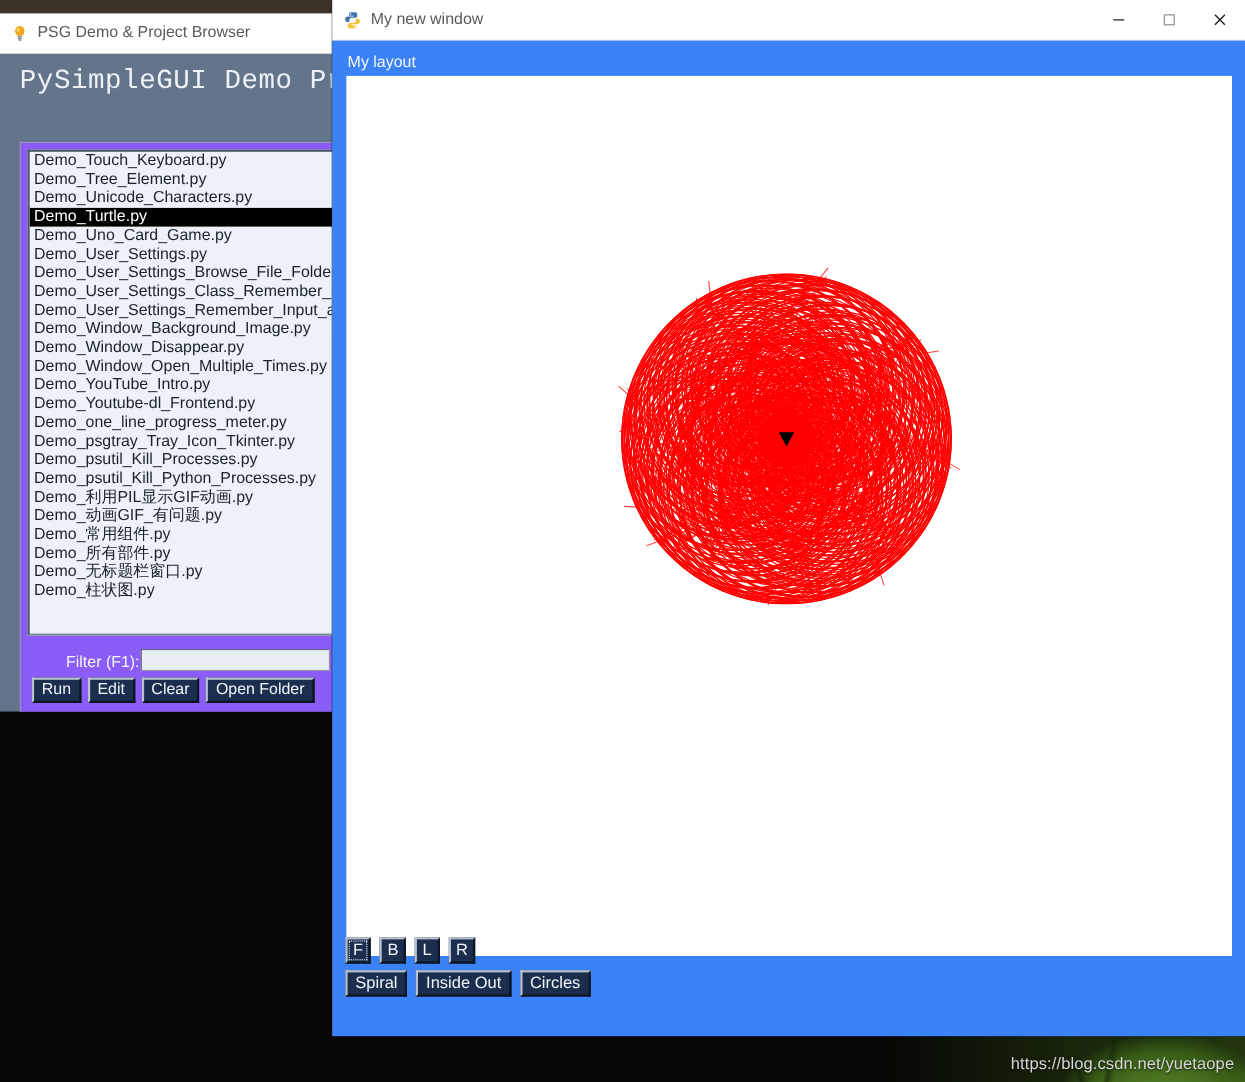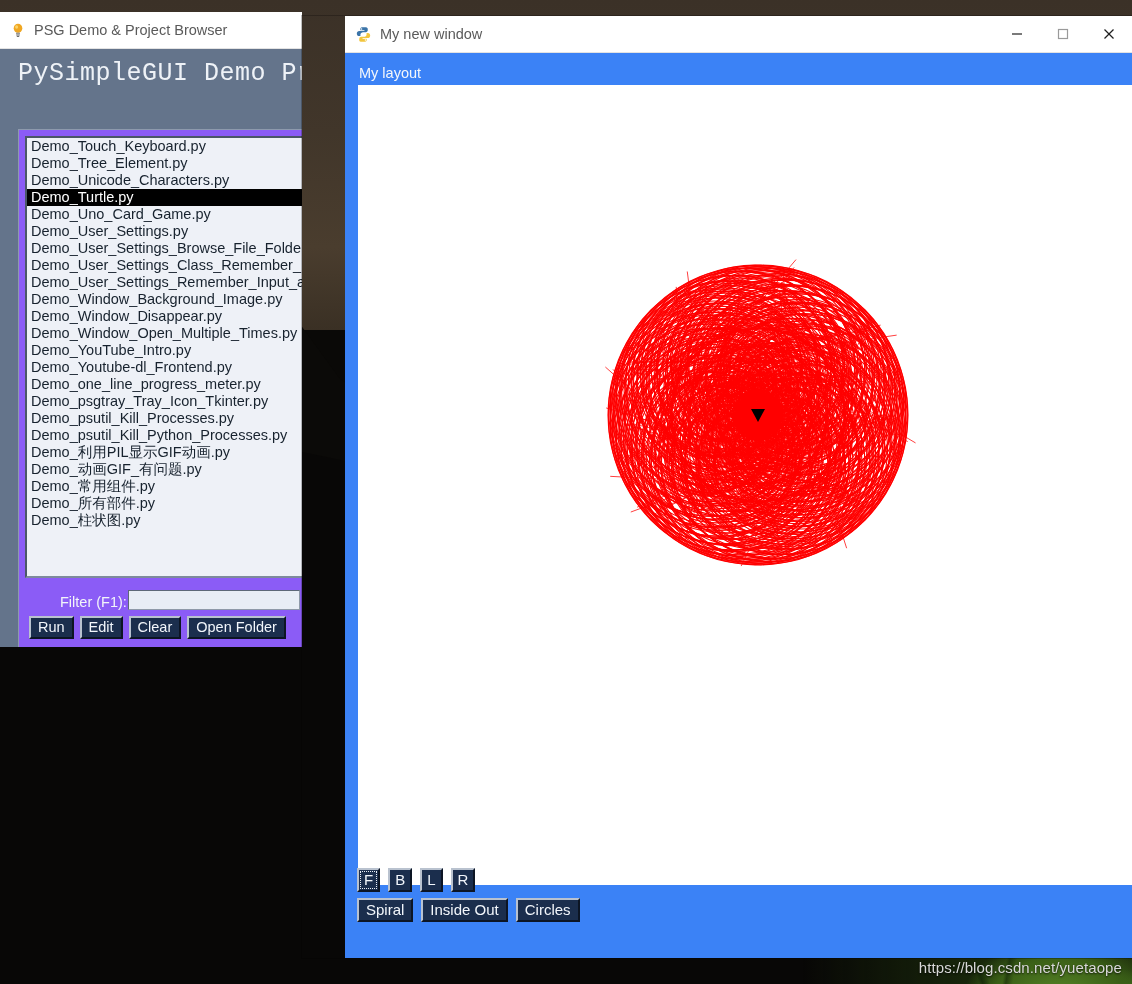--- a/index.html
+++ b/index.html
@@ -135,25 +135,24 @@
     border-right-color: #0c1524; border-bottom-color: #0c1524;
     padding: 1px 7px 2px 7px;
     margin-right: 6px;
     cursor: pointer;
     font-family: "Liberation Sans", sans-serif;
   }
   #psg-btn-row { display: flex; align-items: center; height: 30px; margin: 2px 0 14px 4px; }
 
   
   #turtle-window {
-    position: absolute; left: 302px; top: 16px;
+    position: absolute; left: 302px; top: 0;
     width: 830px; height: 942px;
     z-index: 2;
     box-shadow: 0 0 0 1px rgba(0,0,0,.25);
-    padding-left: 43px;
   }
   #turtle-body {
     width: 995px; height: 905px;
     background: #3b82f6;
     position: relative;
   }
   #turtle-layout-label {
     font-size: 14.5px; color: #f4f7fb;
     padding: 12px 0 0 14px;
   }
@@ -232,20 +231,21 @@
           <div class="lb-item">Demo_YouTube_Intro.py</div>
           <div class="lb-item">Demo_Youtube-dl_Frontend.py</div>
           <div class="lb-item">Demo_one_line_progress_meter.py</div>
           <div class="lb-item">Demo_psgtray_Tray_Icon_Tkinter.py</div>
           <div class="lb-item">Demo_psutil_Kill_Processes.py</div>
           <div class="lb-item">Demo_psutil_Kill_Python_Processes.py</div>
           <div class="lb-item">Demo_利用PIL显示GIF动画.py</div>
           <div class="lb-item">Demo_动画GIF_有问题.py</div>
           <div class="lb-item">Demo_常用组件.py</div>
           <div class="lb-item">Demo_所有部件.py</div>
+          <div class="lb-item">Demo_无标题栏窗口.py</div>
           <div class="lb-item">Demo_柱状图.py</div>
         </div>
 
       <div id="psg-controls">
         <div class="ctl-row">
           <span class="ctl-label">Filter (F1):</span>
           <input class="ctl-input" id="filter-input" type="text" value="" style="">
           <span class="ctl-count">2</span>
         </div>
 

